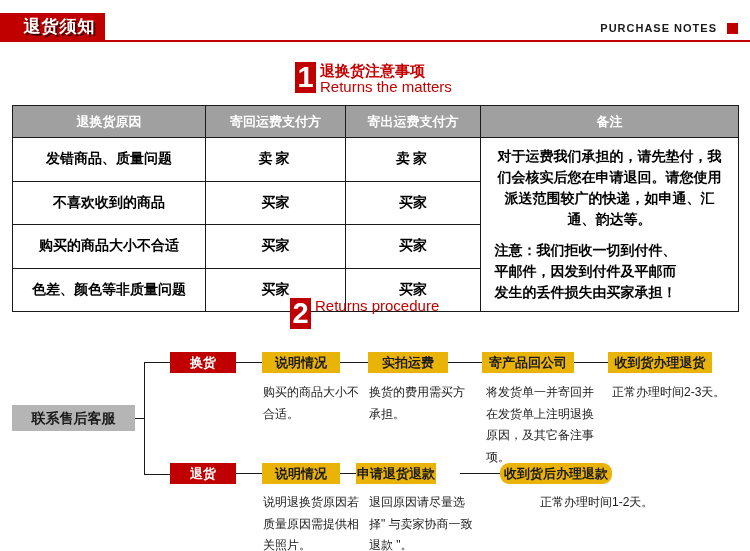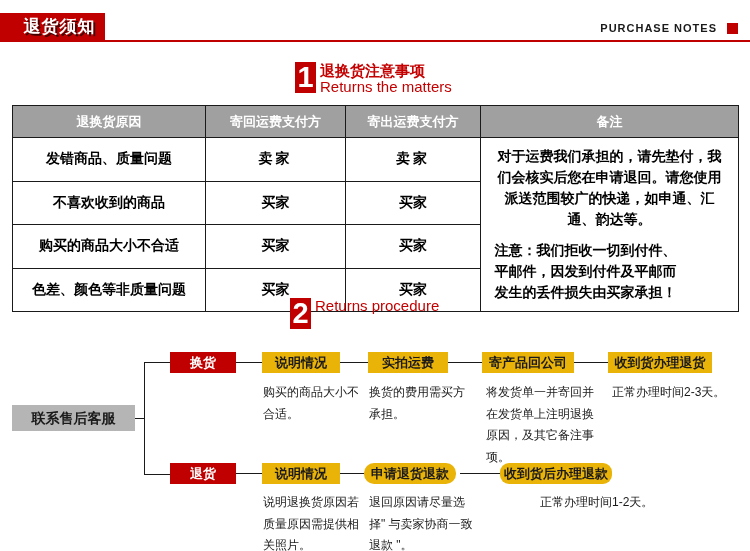--- a/index.html
+++ b/index.html
@@ -143,21 +143,21 @@
 
     <div class="fdesc" style="left:263px; top:382px; width:100px;">购买的商品大小不合适。</div>
     <div class="fdesc" style="left:369px; top:382px; width:100px;">换货的费用需买方承担。</div>
     <div class="fdesc" style="left:486px; top:382px; width:112px;">将发货单一并寄回并在发货单上注明退换原因，及其它备注事项。</div>
     <div class="fdesc" style="left:612px; top:382px; width:135px;">正常办理时间2-3天。</div>
 
     <div class="fbox red" style="left:170px; top:463px; width:66px;">退货</div>
     <div class="hl" style="left:236px; top:473px; width:26px;"></div>
     <div class="fbox gray" style="left:262px; top:463px; width:78px;">说明情况</div>
     <div class="hl" style="left:340px; top:473px; width:28px;"></div>
-    <div class="fbox gray" style="left:364px; top:463px; width:92px;border-radius:10px;">申请退货退款</div>
+    <div class="fbox gray" style="left:356px; top:463px; width:80px;">申请退货退款</div>
     <div class="hl" style="left:460px; top:473px; width:40px;"></div>
     <div class="fbox gray" style="left:500px; top:463px; width:112px;border-radius:9px;">收到货后办理退款</div>
 
     <div class="fdesc" style="left:263px; top:492px; width:106px;">说明退换货原因若质量原因需提供相关照片。</div>
     <div class="fdesc" style="left:369px; top:492px; width:106px;">退回原因请尽量选择" 与卖家协商一致退款 "。</div>
     <div class="fdesc" style="left:504px; top:492px; width:140px;margin-left:36px;">正常办理时间1-2天。</div>
   </div>
 
 </div>
 

